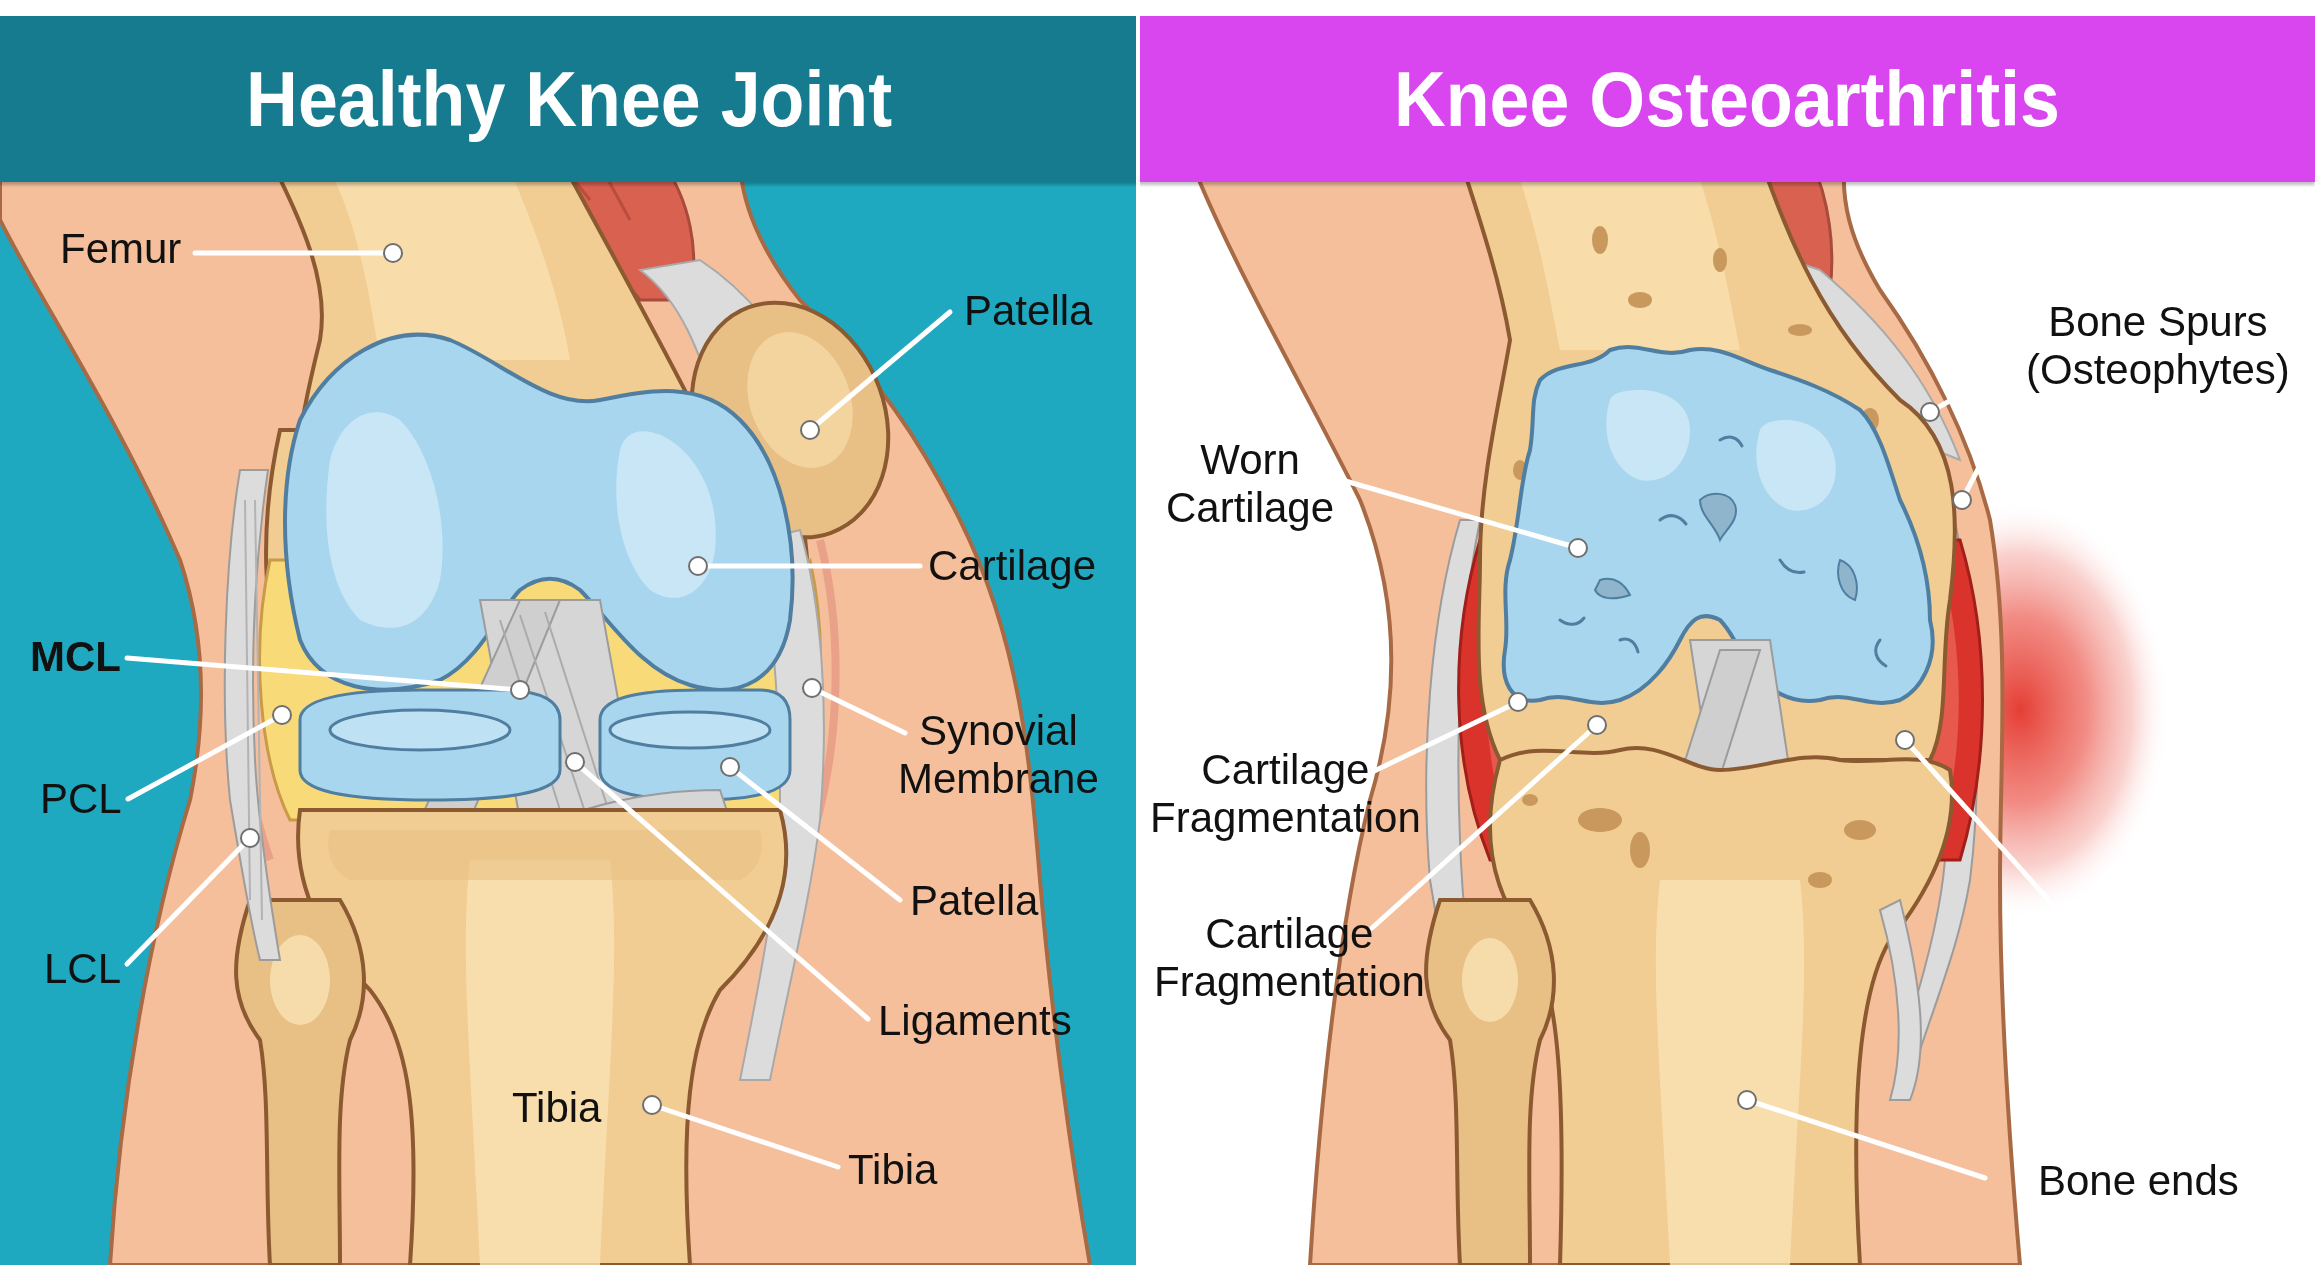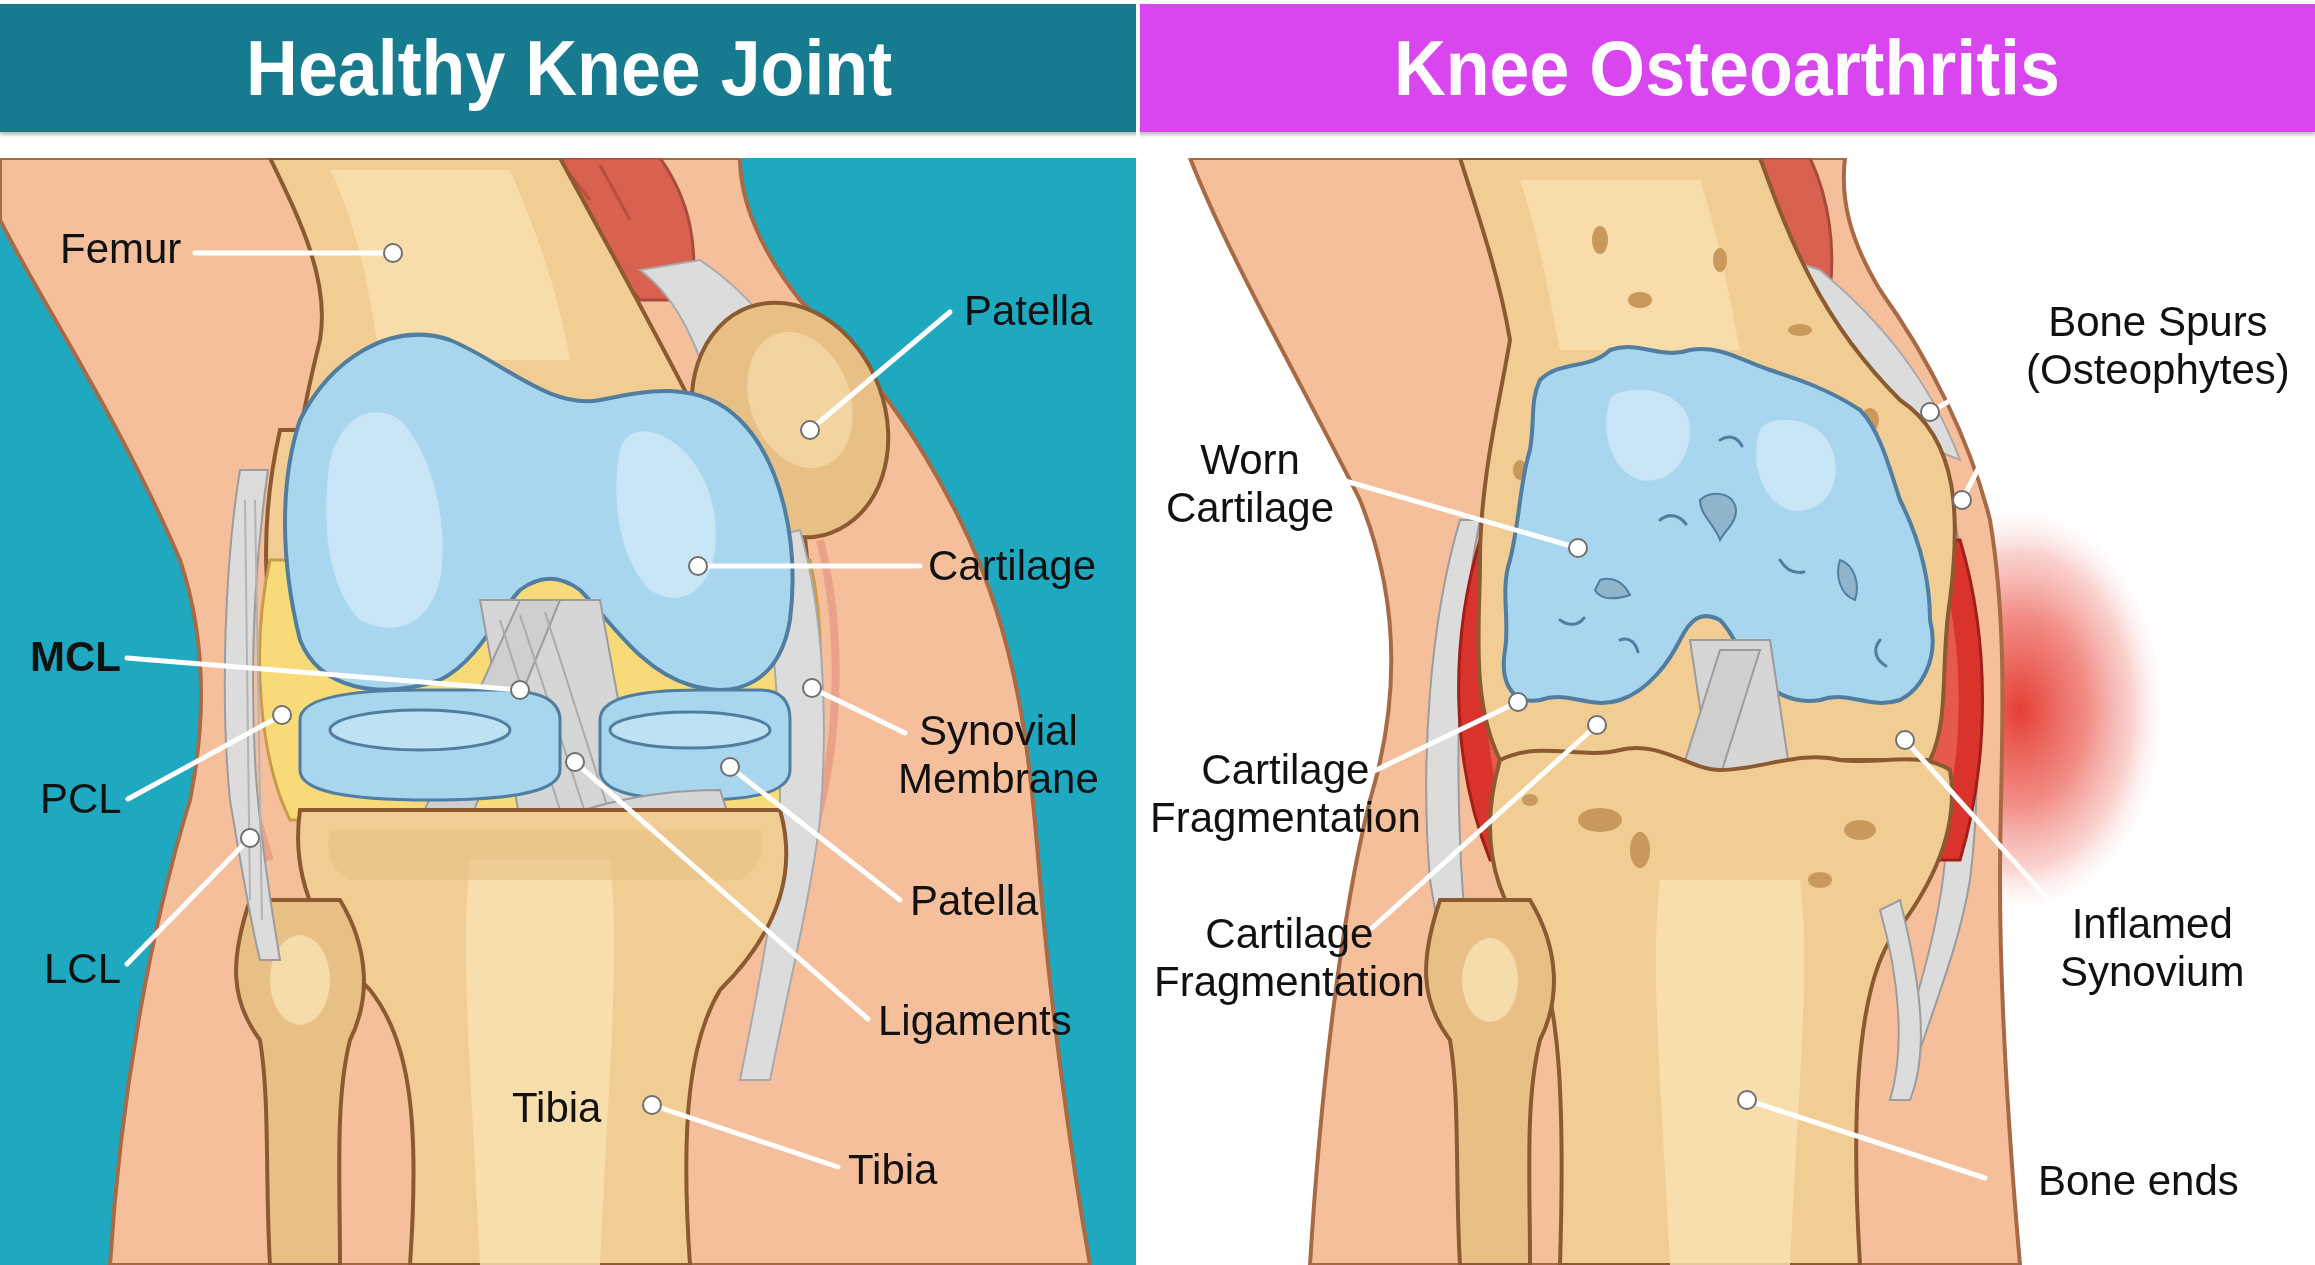--- a/index.html
+++ b/index.html
@@ -1,21 +1,21 @@
 <!DOCTYPE html>
 <html><head>
 <meta charset="utf-8">
 <style>
   html, body { margin:0; padding:0; }
   body { width:2315px; height:1265px; overflow:hidden; background:#ffffff; font-family:"Liberation Sans", sans-serif; }
   .stage { position:relative; width:2315px; height:1265px; }
   .panel { position:absolute; top:0; height:1265px; overflow:hidden; }
   .panel.left { left:0; width:1138px; }
   .panel.right { left:1138px; width:1177px; }
-  .header { position:absolute; left:0; top:4px; width:100%; height:128px; display:flex; align-items:center; justify-content:center; box-shadow:0 3px 3px rgba(0,0,0,0.25); z-index:3; }
+  .header { position:absolute; left:0; top:16px; width:100%; height:166px; display:flex; align-items:center; justify-content:center; box-shadow:0 3px 3px rgba(0,0,0,0.25); z-index:3; }
   .header h1 { margin:0; color:#ffffff; font-family:"Liberation Sans", sans-serif; font-weight:bold; font-size:78px; letter-spacing:0px; transform:scaleX(0.92); }
   .art { position:absolute; left:0; top:158px; width:100%; height:1107px; z-index:1; }
   .labels { position:absolute; left:0; top:0; width:100%; height:100%; z-index:2; pointer-events:none; }
   .lbl { position:absolute; color:#111; font-family:"Liberation Sans", sans-serif; font-size:42px; line-height:46px; white-space:nowrap; transform-origin:left top; }
   .lbl.c { text-align:center; }
   .divider { position:absolute; left:1136px; top:0; width:4px; height:1265px; background:#ffffff; z-index:4; }
 </style>
 </head>
 <body>
 
@@ -223,19 +223,17 @@
 
     <div class="labels">
       <div class="lbl c" style="left:888px;top:298px;white-space:pre-line;line-height:48px;">Bone Spurs
 (Osteophytes)</div>
       <div class="lbl c" style="left:28px;top:436px;white-space:pre-line;line-height:48px;">Worn
 Cartilage</div>
       <div class="lbl c" style="left:12px;top:746px;white-space:pre-line;line-height:48px;">Cartilage
 Fragmentation</div>
       <div class="lbl c" style="left:16px;top:910px;white-space:pre-line;line-height:48px;">Cartilage
 Fragmentation</div>
-      <div class="lbl c" style="left:922px;top:900px;white-space:pre-line;line-height:48px;">Inflamed
-Synovium</div>
       <div class="lbl" style="left:900px;top:1158px;">Bone ends</div>
     </div>
   </div>
 
 </div>
 
 </body></html>

